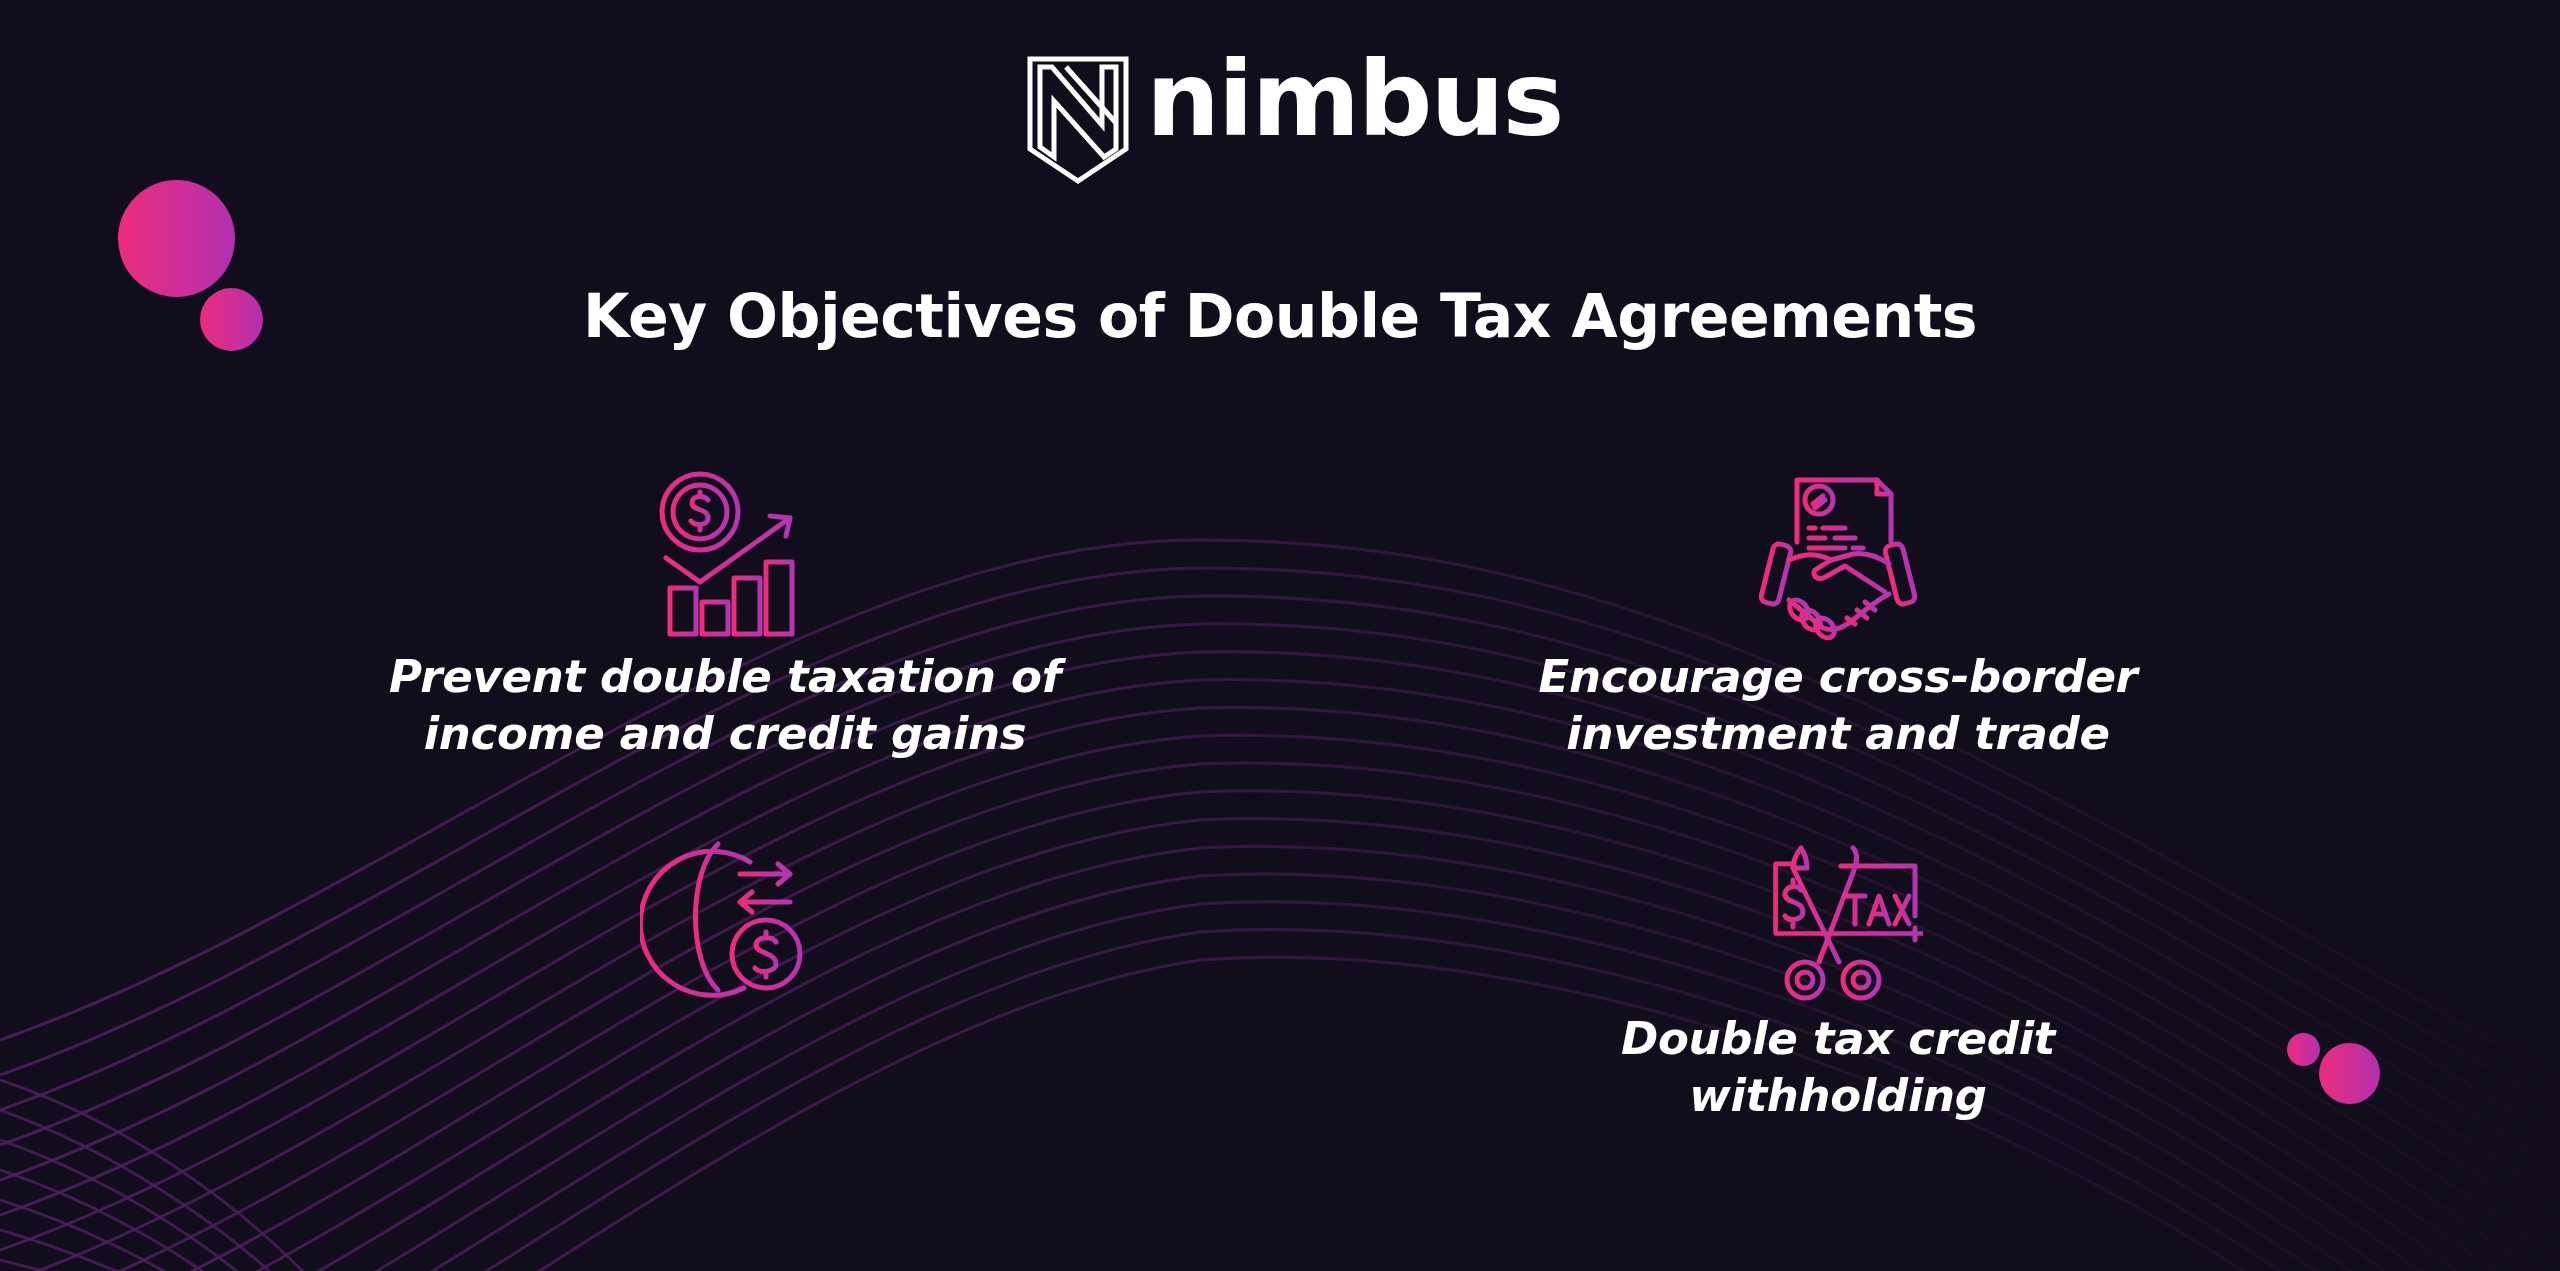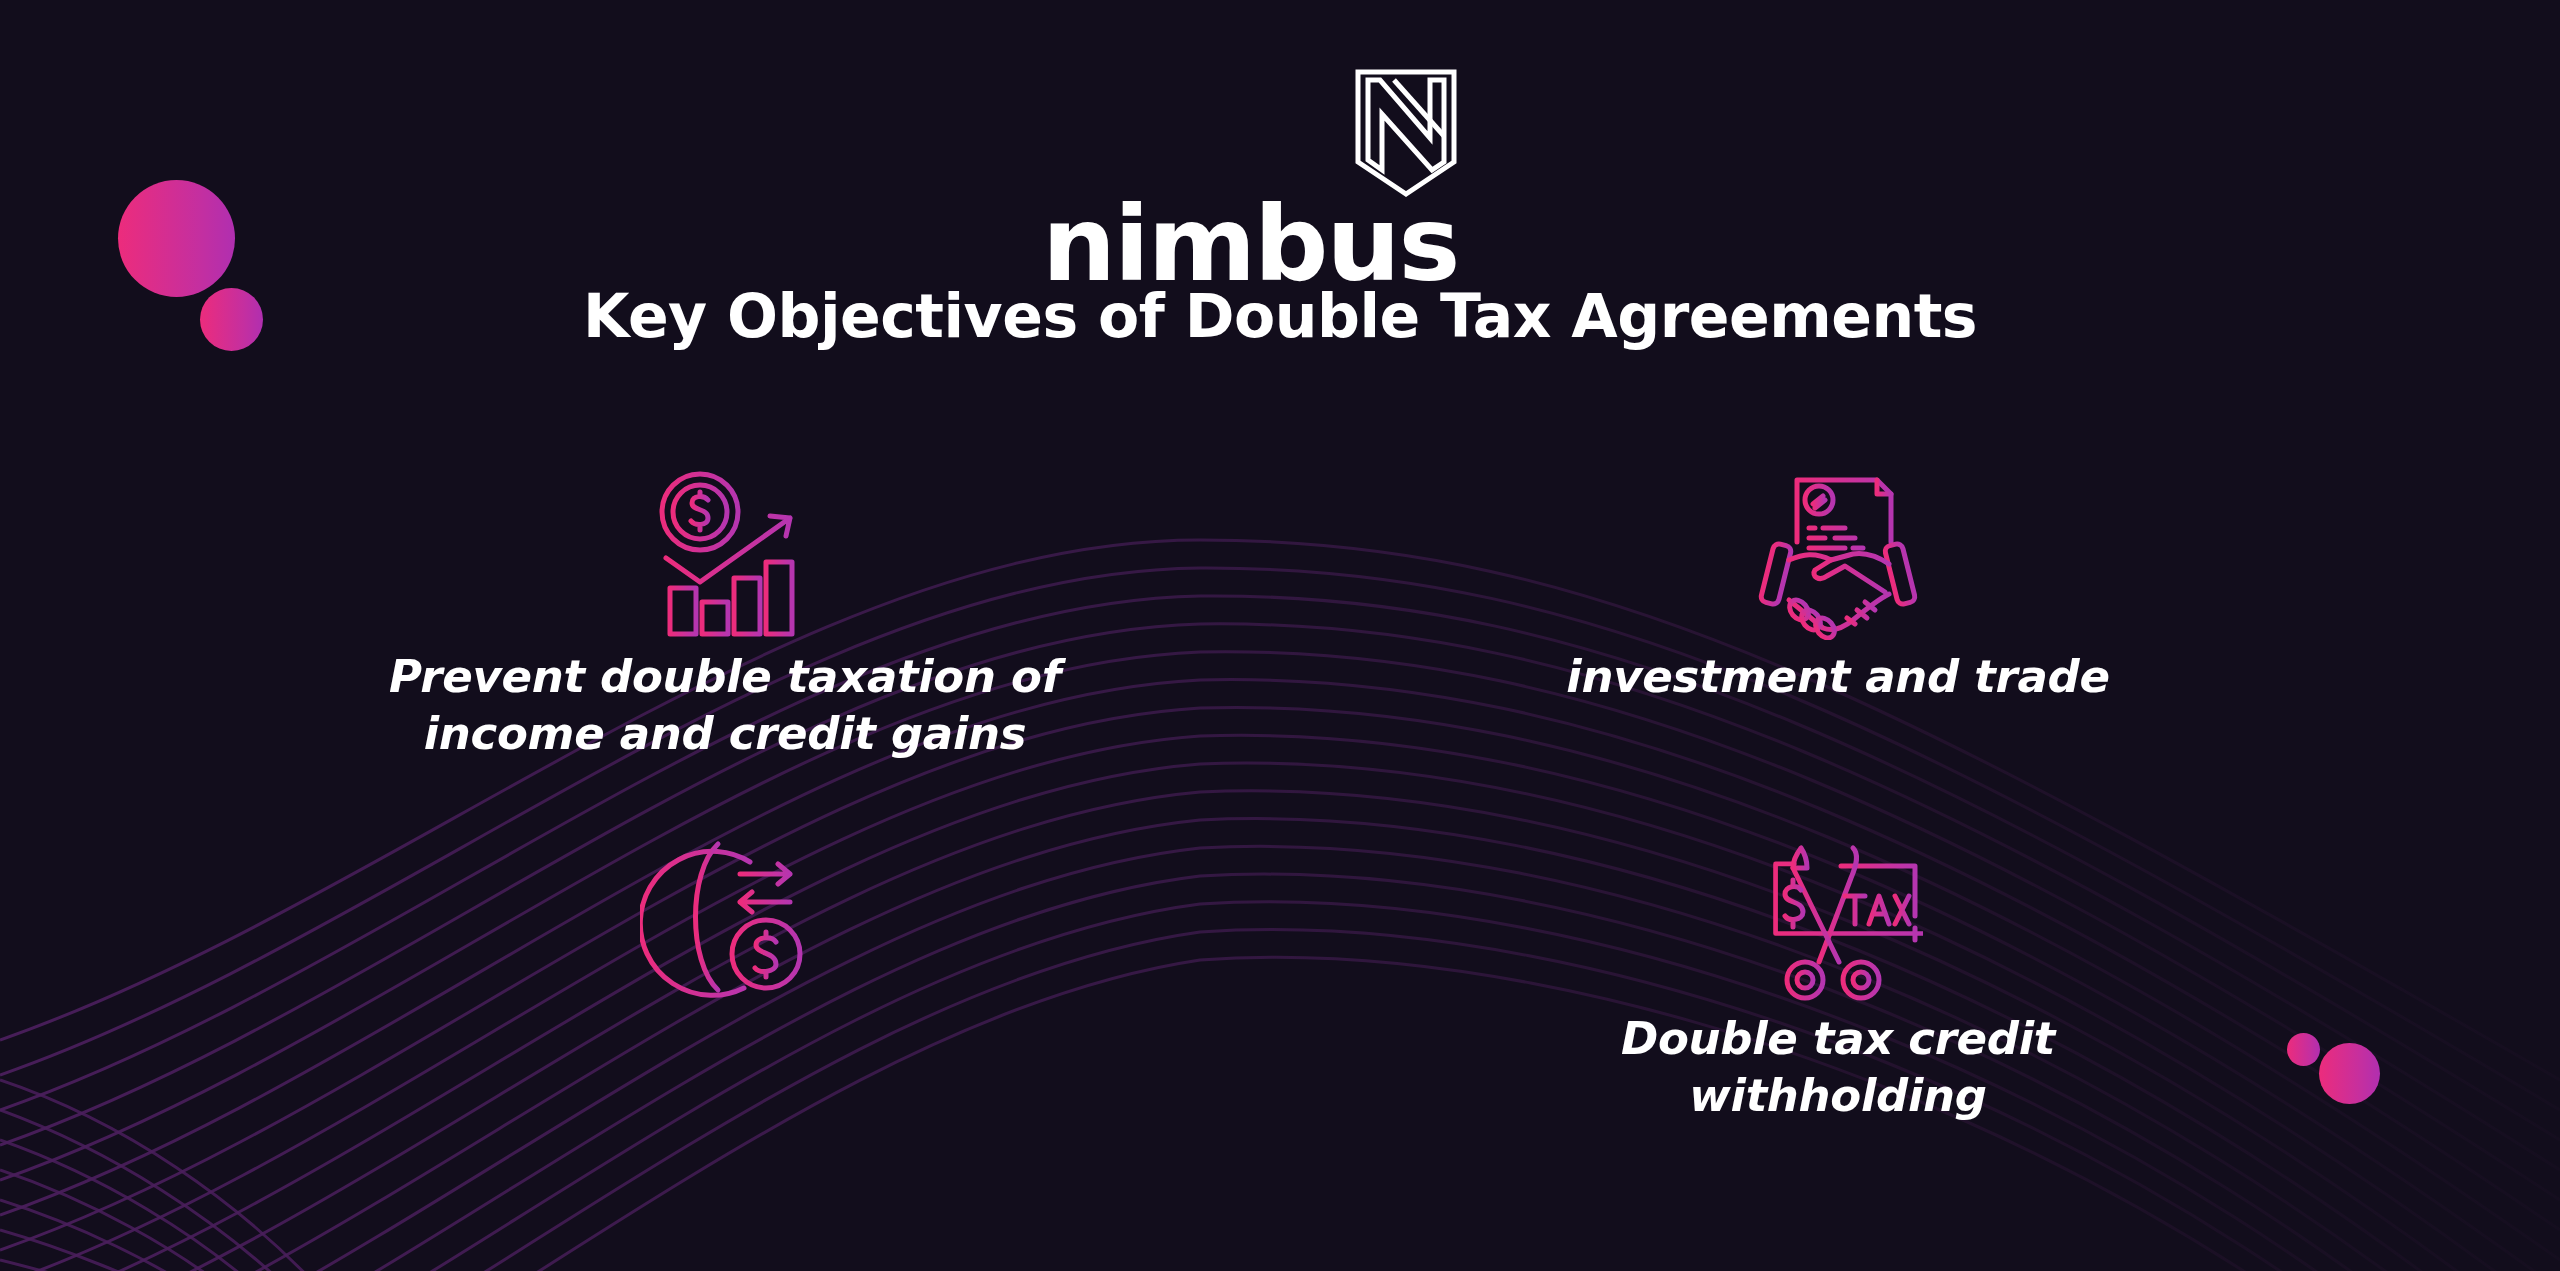--- a/index.html
+++ b/index.html
@@ -6,21 +6,21 @@
   body {
     width: 2560px; height: 1271px; overflow: hidden;
     background: #120D1C;
     position: relative;
     font-family: "Liberation Sans", "DejaVu Sans", sans-serif;
     color: #FFFFFF;
   }
   .bg-waves { position: absolute; left: 0; top: 0; width: 2560px; height: 1271px; z-index: 0; }
   .deco { position: absolute; border-radius: 50%; z-index: 1;
     background: linear-gradient(90deg, #EC2C7C 0%, #C42FA0 70%, #B02FB0 100%); }
-  .logo { position: absolute; left: 1026px; top: 68px; height: 132px; display: flex; align-items: flex-end; z-index: 2; flex-direction: column; }
+  .logo { position: absolute; left: 1026px; top: 55px; height: 132px; display: flex; align-items: flex-start; z-index: 2; }
   .logo svg { width: 104px; height: 132px; display: block; }
   .logo-text { font-family: "DejaVu Sans", sans-serif; font-weight: bold; font-size: 104px; letter-spacing: -2px; margin-left: 16px; line-height: 1; position: relative; top: -8px; }
   .title { position: absolute; left: 0; width: 2560px; top: 268px; text-align: center; font-family: "DejaVu Sans", sans-serif; font-weight: bold; font-size: 60px; letter-spacing: -0.5px; line-height: 96px; z-index: 2; }
   .item { position: absolute; width: 900px; text-align: center; z-index: 2; font-style: italic; }
   .item .icon { width: 170px; height: 170px; margin: 0 auto; display: block; }
   .item .icon svg { width: 170px; height: 170px; display: block; }
   .item .label { font-family: "DejaVu Sans", sans-serif; font-weight: bold; font-size: 45px; line-height: 57px; margin-top: 8px; letter-spacing: -0.3px; }
   .item .label span { display: block; }
 </style>
 </head>
@@ -131,20 +131,21 @@
         <path d="M136,124 C124,130 112,140 100,150 C90,158 80,162 70,158 L36,130"></path>
         <path d="M78,90 L62,100 C58,106 66,112 74,106 L92,96 L132,122"></path>
         <ellipse cx="46" cy="140" rx="8" ry="11" transform="rotate(-40 46 140)"></ellipse>
         <ellipse cx="58" cy="150" rx="8" ry="11" transform="rotate(-40 58 150)"></ellipse>
         <ellipse cx="72" cy="158" rx="8" ry="11" transform="rotate(-40 72 158)"></ellipse>
         <path d="M112,132 L122,140 M104,140 L114,148 M94,148 L102,154"></path>
       </g>
     </svg>
   </span>
   <div class="label">
+    <span>Encourage cross-border</span>
     <span>investment and trade</span>
   </div>
 </div>
 
 <div class="item" style="left:275px; top:832px;">
   <span class="icon">
     <svg viewBox="0 0 170 170" fill="none" stroke-width="5" stroke-linecap="round" stroke-linejoin="round">
       <defs>
           <linearGradient id="g3" x1="0" y1="0" x2="1" y2="0">
             <stop offset="0" stop-color="#EC2C7C"></stop>

